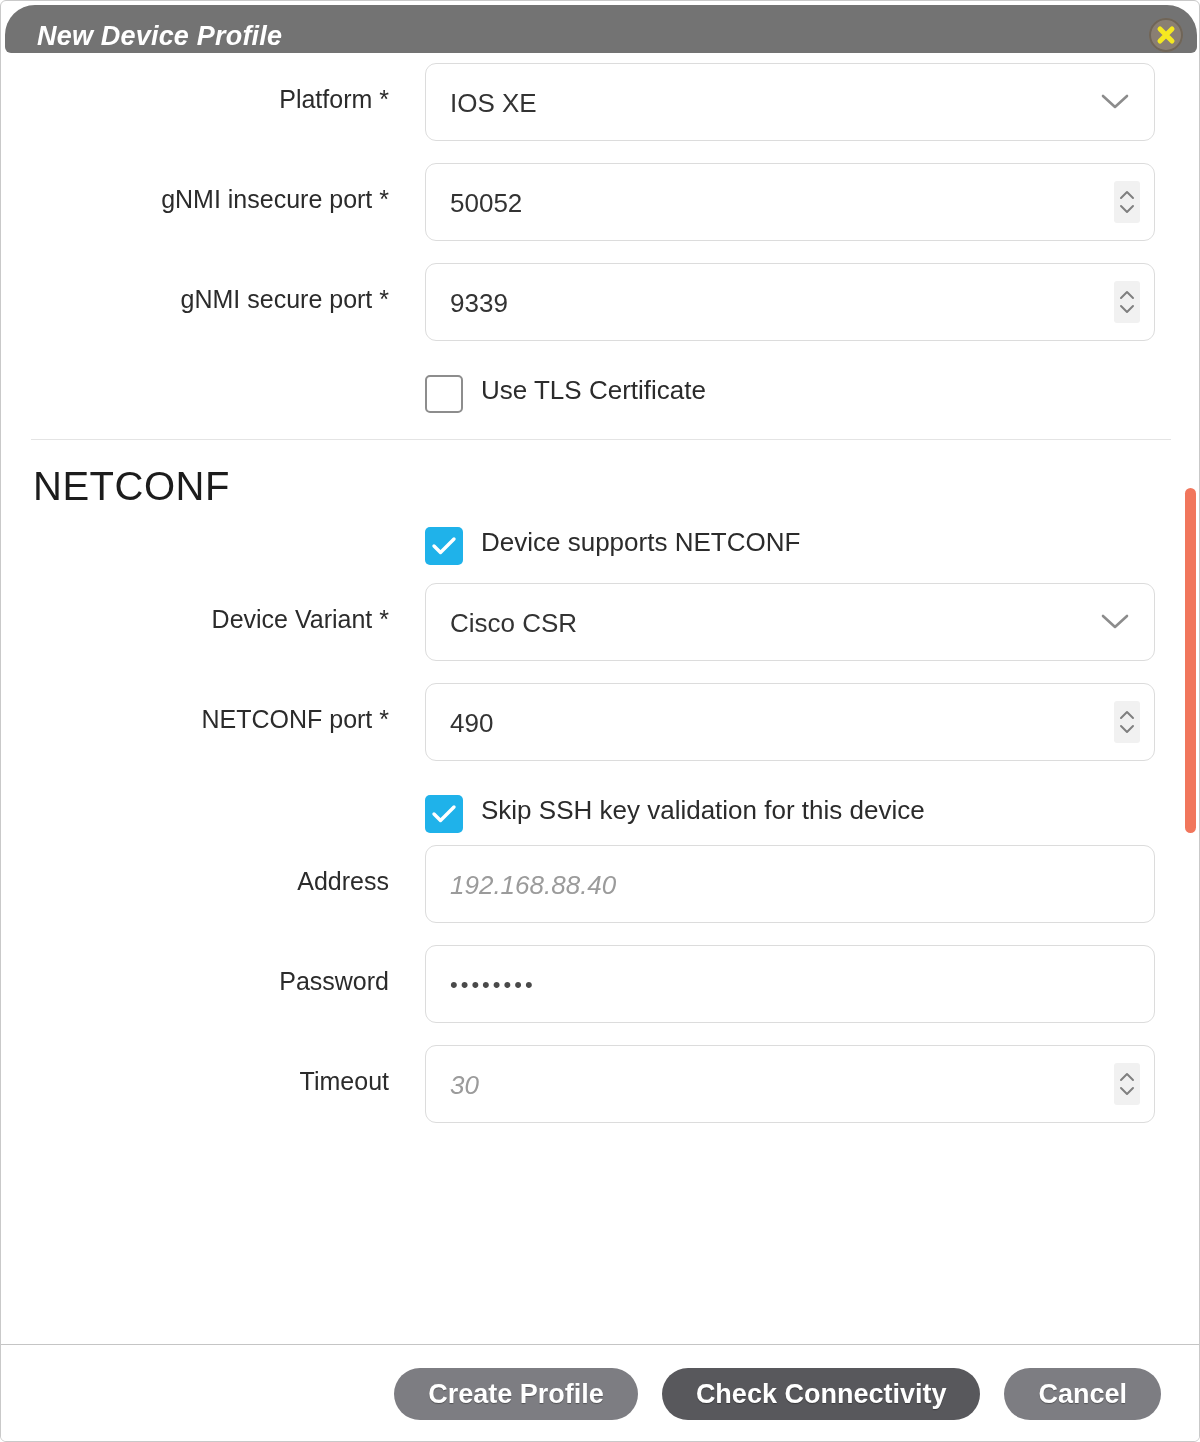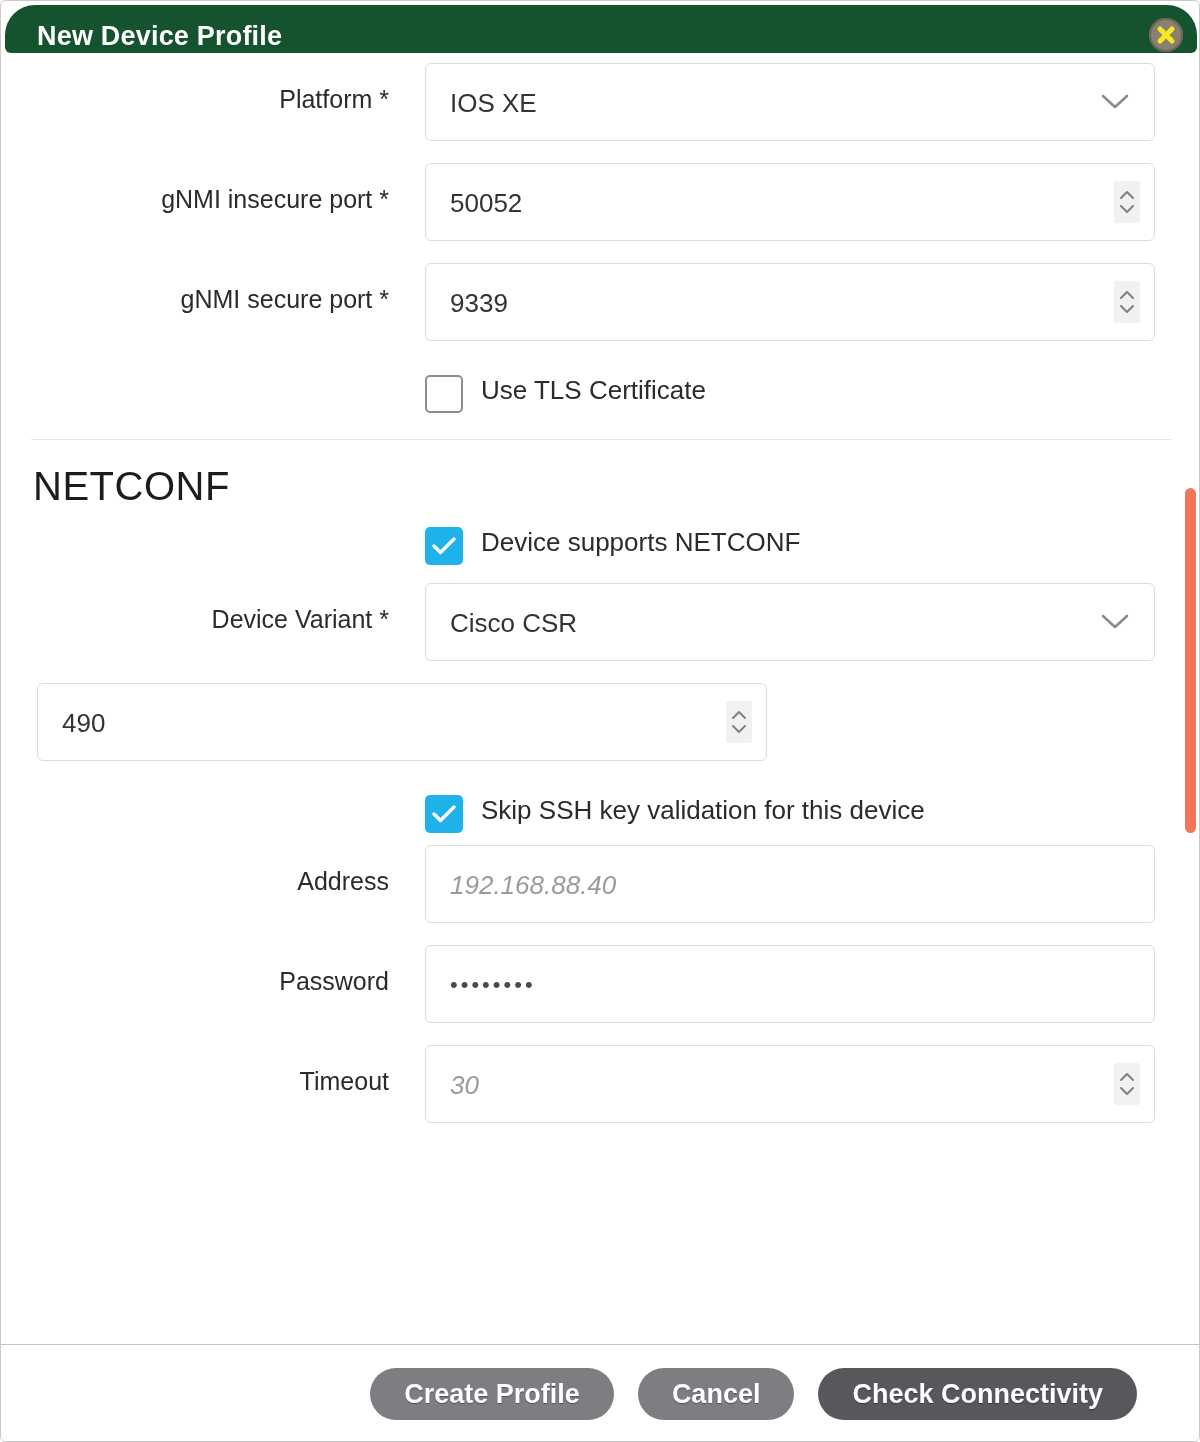--- a/index.html
+++ b/index.html
@@ -23,22 +23,23 @@
     border: 1px solid #c9c9c9;
     border-radius: 6px;
     overflow: hidden;
   }
 
   
   #titlebar {
     position: absolute;
     left: 4px; top: 4px;
     width: 1192px; height: 48px;
-    background: #14532d;
+    background: #737373;
     border-radius: 30px 30px 6px 6px;
+    font-style: italic;
   }
   #titlebar .title {
     position: absolute;
     left: 32px; top: 16px;
     font-size: 27px;
     font-weight: bold;
     color: #ffffff;
     letter-spacing: 0.2px;
     white-space: nowrap;
   }
@@ -83,21 +84,21 @@
   .ctrl {
     margin-left: 36px;
     position: relative;
   }
 
   
   .field {
     width: 730px;
     height: 78px;
     border: 1px solid #dcdcdc;
-    border-radius: 6px;
+    border-radius: 11px;
     background: #ffffff;
     position: relative;
   }
   .field .val {
     position: absolute;
     left: 24px; top: 0;
     height: 78px;
     display: flex; align-items: center;
     font-size: 26px;
     color: #333333;
@@ -203,21 +204,21 @@
     background: #c5c5c5;
   }
   #footer {
     position: absolute;
     left: 0; top: 1344px;
     width: 1200px; height: 98px;
     background: #ffffff;
     display: flex;
     align-items: center;
     justify-content: flex-end;
-    padding-right: 64px;
+    padding-right: 40px;
     gap: 24px;
   }
   .btn {
     border: none;
     border-radius: 26px;
     color: #ffffff;
     font-family: "Liberation Sans", sans-serif;
     font-size: 27px;
     font-weight: bold;
     height: 52px;
@@ -325,20 +326,21 @@
           <span class="chev">
             <svg width="30" height="18" viewBox="0 0 30 18">
                 <path d="M3 3 L15 14 L27 3" fill="none" stroke="#8c8c8c" stroke-width="2.6" stroke-linecap="round" stroke-linejoin="round"></path>
               </svg>
           </span>
         </div>
       </div>
     </div>
 
     <div class="row">
+      <div class="lbl lbl-pad-top">NETCONF port *</div>
       <div class="ctrl">
         <div class="field">
           <span class="val">490</span>
           <span class="spin">
             <svg width="16" height="10" viewBox="0 0 16 10">
                 <path d="M2 8 L8 2 L14 8" fill="none" stroke="#808080" stroke-width="2" stroke-linecap="round" stroke-linejoin="round"></path>
               </svg>
             <svg width="16" height="10" viewBox="0 0 16 10">
                 <path d="M2 2 L8 8 L14 2" fill="none" stroke="#808080" stroke-width="2" stroke-linecap="round" stroke-linejoin="round"></path>
               </svg>
@@ -395,17 +397,17 @@
     </div>
 
   </div>
 
   <div id="scrollbar-track"></div>
   <div id="scrollbar-thumb"></div>
 
   <div id="footer-divider"></div>
   <div id="footer">
     <button class="btn normal">Create Profile</button>
+    <button class="btn active">Check Connectivity</button>
     <button class="btn normal">Cancel</button>
-    <button class="btn active">Check Connectivity</button>
   </div>
 
 </div>
 
 </body></html>

